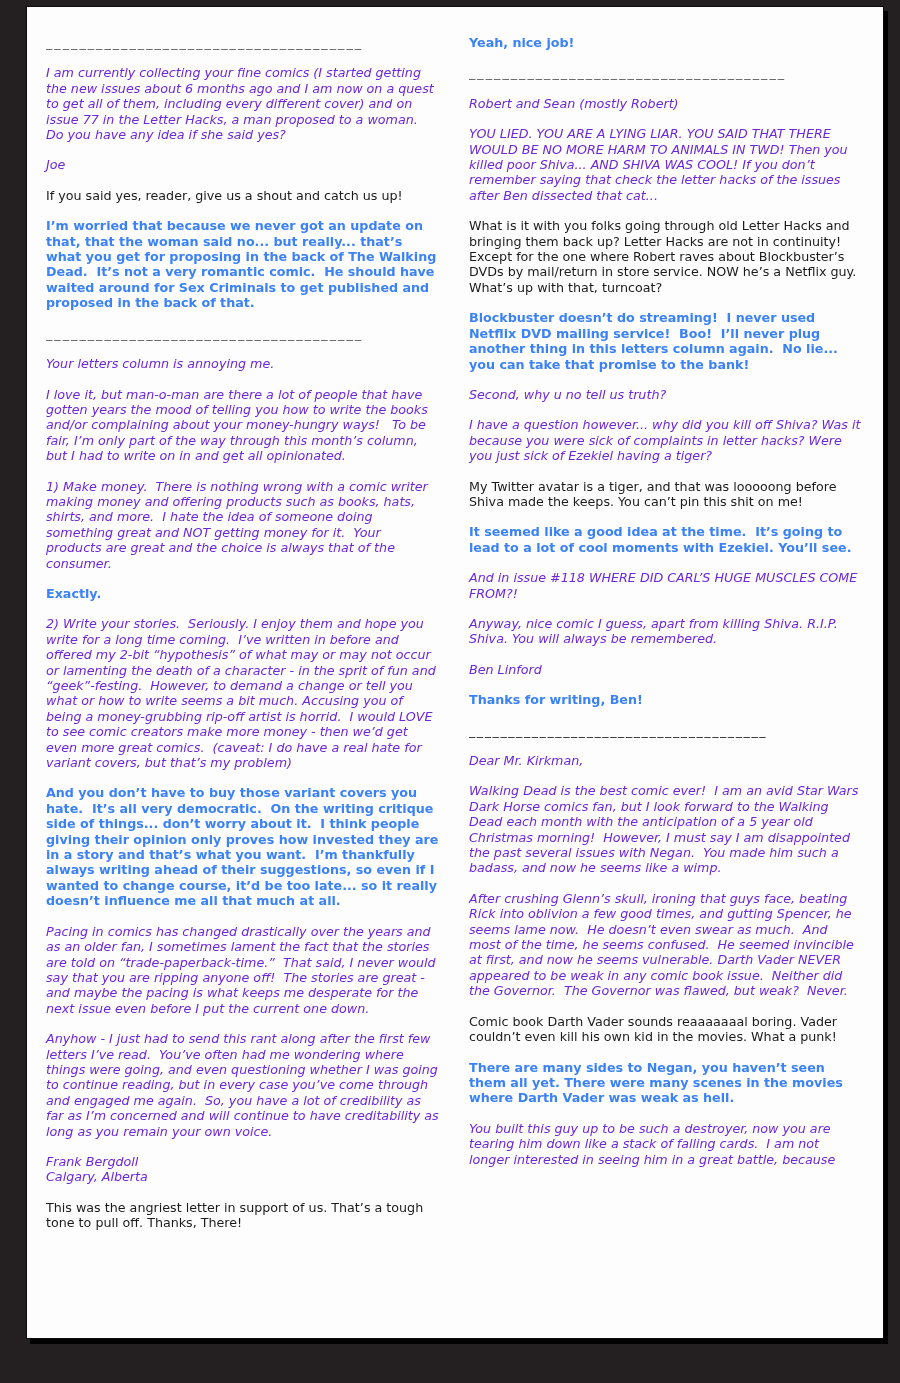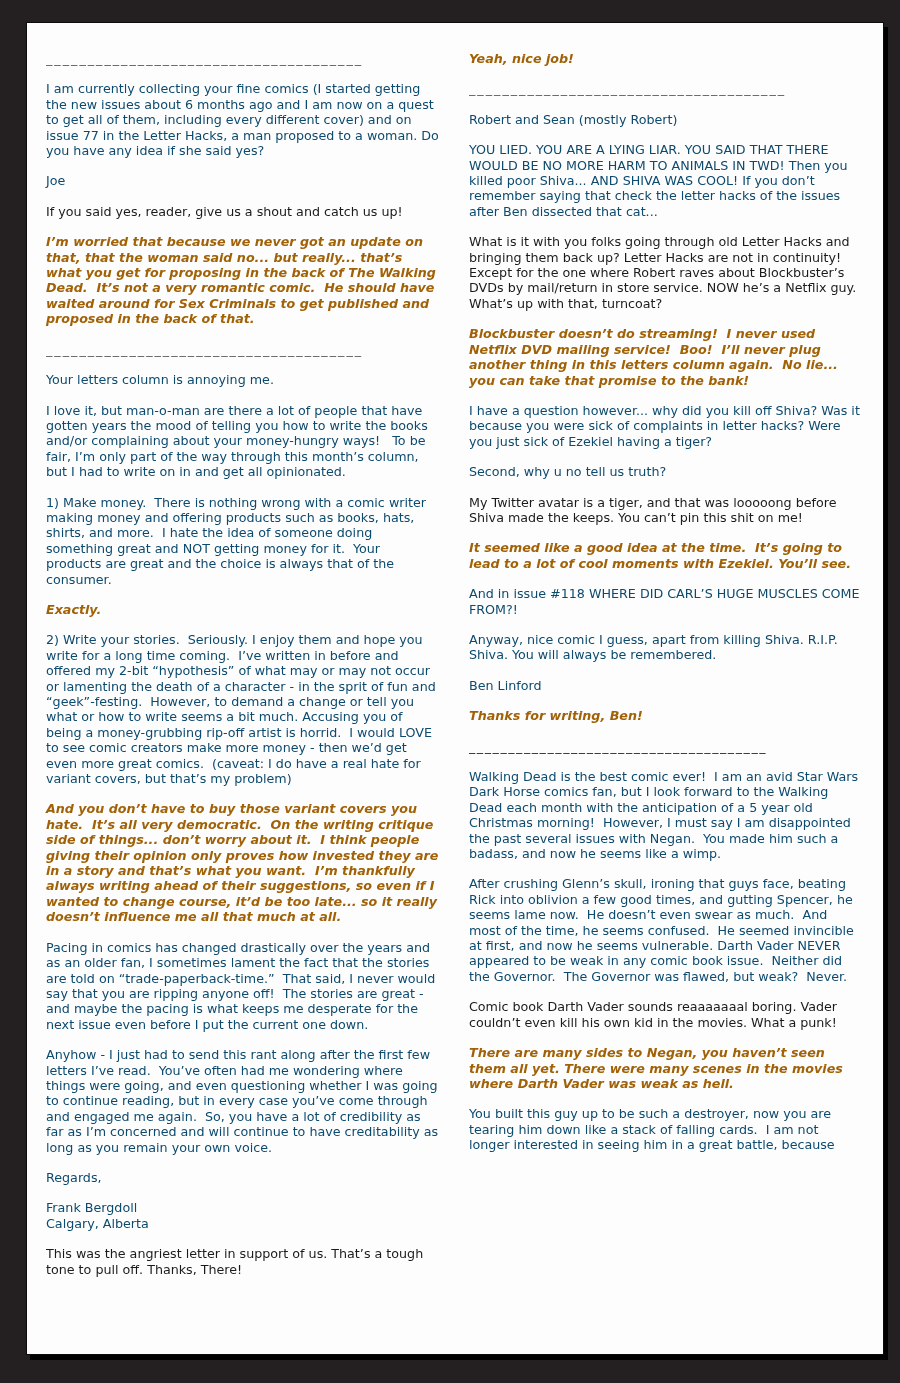--- a/index.html
+++ b/index.html
@@ -3,40 +3,40 @@
 <meta charset="utf-8">
 <style>
   html,body{margin:0;padding:0;}
   body{
     width:900px;height:1383px;
     background:#242021;
     position:relative;
     font-family:"DejaVu Sans","Liberation Sans",sans-serif;
   }
   .page{
-    position:absolute;left:26px;top:22px;
+    position:absolute;left:26px;top:6px;
     width:858px;height:1333px;
     box-sizing:border-box;
     background:#fdfdfd;
     border:1px solid #0c0c0c;
     box-shadow:4px 5px 0 #000;
     padding:28px 21px 16px 19px;
     display:flex;gap:30px;
     overflow:hidden;
   }
   .col{flex:1 1 0;min-width:0;}
   .blk{
     margin:0 0 15px 0;
     font-size:12.7px;
     line-height:15.4px;
     white-space:pre-wrap;
   }
-  .normal{color:#0c4a6e;}
+  .normal{color:#6d28d9;font-style:italic;}
   .bold{font-weight:normal;color:#1b1b1d;}
-  .bolditalic{font-weight:bold;font-style:italic;color:#a16207;}
+  .bolditalic{font-weight:bold;color:#3b82f6;}
   .separator{
     color:#59595b;
     white-space:nowrap;
     overflow:hidden;
     letter-spacing:2px;
   }
   .separator.strong{
     color:#3e3e40;
     font-weight:bold;
     letter-spacing:1.5px;
@@ -55,42 +55,42 @@
     <p class="blk bolditalic">I’m worried that because we never got an update on that, that the woman said no... but really... that’s what you get for proposing in the back of The Walking Dead.  It’s not a very romantic comic.  He should have waited around for Sex Criminals to get published and proposed in the back of that.</p>
     <p class="blk separator">______________________________________</p>
     <p class="blk normal">Your letters column is annoying me.</p>
     <p class="blk normal">I love it, but man-o-man are there a lot of people that have gotten years the mood of telling you how to write the books and/or complaining about your money-hungry ways!   To be fair, I’m only part of the way through this month’s column, but I had to write on in and get all opinionated.</p>
     <p class="blk normal">1) Make money.  There is nothing wrong with a comic writer making money and offering products such as books, hats, shirts, and more.  I hate the idea of someone doing something great and NOT getting money for it.  Your products are great and the choice is always that of the consumer.</p>
     <p class="blk bolditalic">Exactly.</p>
     <p class="blk normal">2) Write your stories.  Seriously. I enjoy them and hope you write for a long time coming.  I’ve written in before and offered my 2-bit “hypothesis” of what may or may not occur or lamenting the death of a character - in the sprit of fun and “geek”-festing.  However, to demand a change or tell you what or how to write seems a bit much. Accusing you of being a money-grubbing rip-off artist is horrid.  I would LOVE to see comic creators make more money - then we’d get even more great comics.  (caveat: I do have a real hate for variant covers, but that’s my problem)</p>
     <p class="blk bolditalic">And you don’t have to buy those variant covers you hate.  It’s all very democratic.  On the writing critique side of things... don’t worry about it.  I think people giving their opinion only proves how invested they are in a story and that’s what you want.  I’m thankfully always writing ahead of their suggestions, so even if I wanted to change course, it’d be too late... so it really doesn’t influence me all that much at all.</p>
     <p class="blk normal">Pacing in comics has changed drastically over the years and as an older fan, I sometimes lament the fact that the stories are told on “trade-paperback-time.”  That said, I never would say that you are ripping anyone off!  The stories are great - and maybe the pacing is what keeps me desperate for the next issue even before I put the current one down.</p>
     <p class="blk normal">Anyhow - I just had to send this rant along after the first few letters I’ve read.  You’ve often had me wondering where things were going, and even questioning whether I was going to continue reading, but in every case you’ve come through and engaged me again.  So, you have a lot of credibility as far as I’m concerned and will continue to have creditability as long as you remain your own voice.</p>
-    <p class="blk normal">Regards,</p>
     <p class="blk normal">Frank Bergdoll
 Calgary, Alberta</p>
     <p class="blk bold">This was the angriest letter in support of us. That’s a tough tone to pull off. Thanks, There!</p>
   </div>
 
   <div class="col">
     <p class="blk bolditalic">Yeah, nice job!</p>
     <p class="blk separator">______________________________________</p>
     <p class="blk normal">Robert and Sean (mostly Robert)</p>
     <p class="blk normal">YOU LIED. YOU ARE A LYING LIAR. YOU SAID THAT THERE WOULD BE NO MORE HARM TO ANIMALS IN TWD! Then you killed poor Shiva... AND SHIVA WAS COOL! If you don’t remember saying that check the letter hacks of the issues after Ben dissected that cat...</p>
     <p class="blk bold">What is it with you folks going through old Letter Hacks and bringing them back up? Letter Hacks are not in continuity! Except for the one where Robert raves about Blockbuster’s DVDs by mail/return in store service. NOW he’s a Netflix guy. What’s up with that, turncoat?</p>
     <p class="blk bolditalic">Blockbuster doesn’t do streaming!  I never used Netflix DVD mailing service!  Boo!  I’ll never plug another thing in this letters column again.  No lie... you can take that promise to the bank!</p>
+    <p class="blk normal">Second, why u no tell us truth?</p>
     <p class="blk normal">I have a question however... why did you kill off Shiva? Was it because you were sick of complaints in letter hacks? Were you just sick of Ezekiel having a tiger?</p>
-    <p class="blk normal">Second, why u no tell us truth?</p>
     <p class="blk bold">My Twitter avatar is a tiger, and that was looooong before Shiva made the keeps. You can’t pin this shit on me!</p>
     <p class="blk bolditalic">It seemed like a good idea at the time.  It’s going to lead to a lot of cool moments with Ezekiel. You’ll see.</p>
     <p class="blk normal">And in issue #118 WHERE DID CARL’S HUGE MUSCLES COME FROM?!</p>
     <p class="blk normal">Anyway, nice comic I guess, apart from killing Shiva. R.I.P. Shiva. You will always be remembered.</p>
     <p class="blk normal">Ben Linford</p>
     <p class="blk bolditalic">Thanks for writing, Ben!</p>
     <p class="blk separator strong">______________________________________</p>
+    <p class="blk normal">Dear Mr. Kirkman,</p>
     <p class="blk normal">Walking Dead is the best comic ever!  I am an avid Star Wars Dark Horse comics fan, but I look forward to the Walking Dead each month with the anticipation of a 5 year old Christmas morning!  However, I must say I am disappointed the past several issues with Negan.  You made him such a badass, and now he seems like a wimp.</p>
     <p class="blk normal">After crushing Glenn’s skull, ironing that guys face, beating Rick into oblivion a few good times, and gutting Spencer, he seems lame now.  He doesn’t even swear as much.  And most of the time, he seems confused.  He seemed invincible at first, and now he seems vulnerable. Darth Vader NEVER appeared to be weak in any comic book issue.  Neither did the Governor.  The Governor was flawed, but weak?  Never.</p>
     <p class="blk bold">Comic book Darth Vader sounds reaaaaaaal boring. Vader couldn’t even kill his own kid in the movies. What a punk!</p>
     <p class="blk bolditalic">There are many sides to Negan, you haven’t seen them all yet. There were many scenes in the movies where Darth Vader was weak as hell.</p>
     <p class="blk normal">You built this guy up to be such a destroyer, now you are tearing him down like a stack of falling cards.  I am not longer interested in seeing him in a great battle, because</p>
   </div>
 
 </div>
 
 </body></html>

